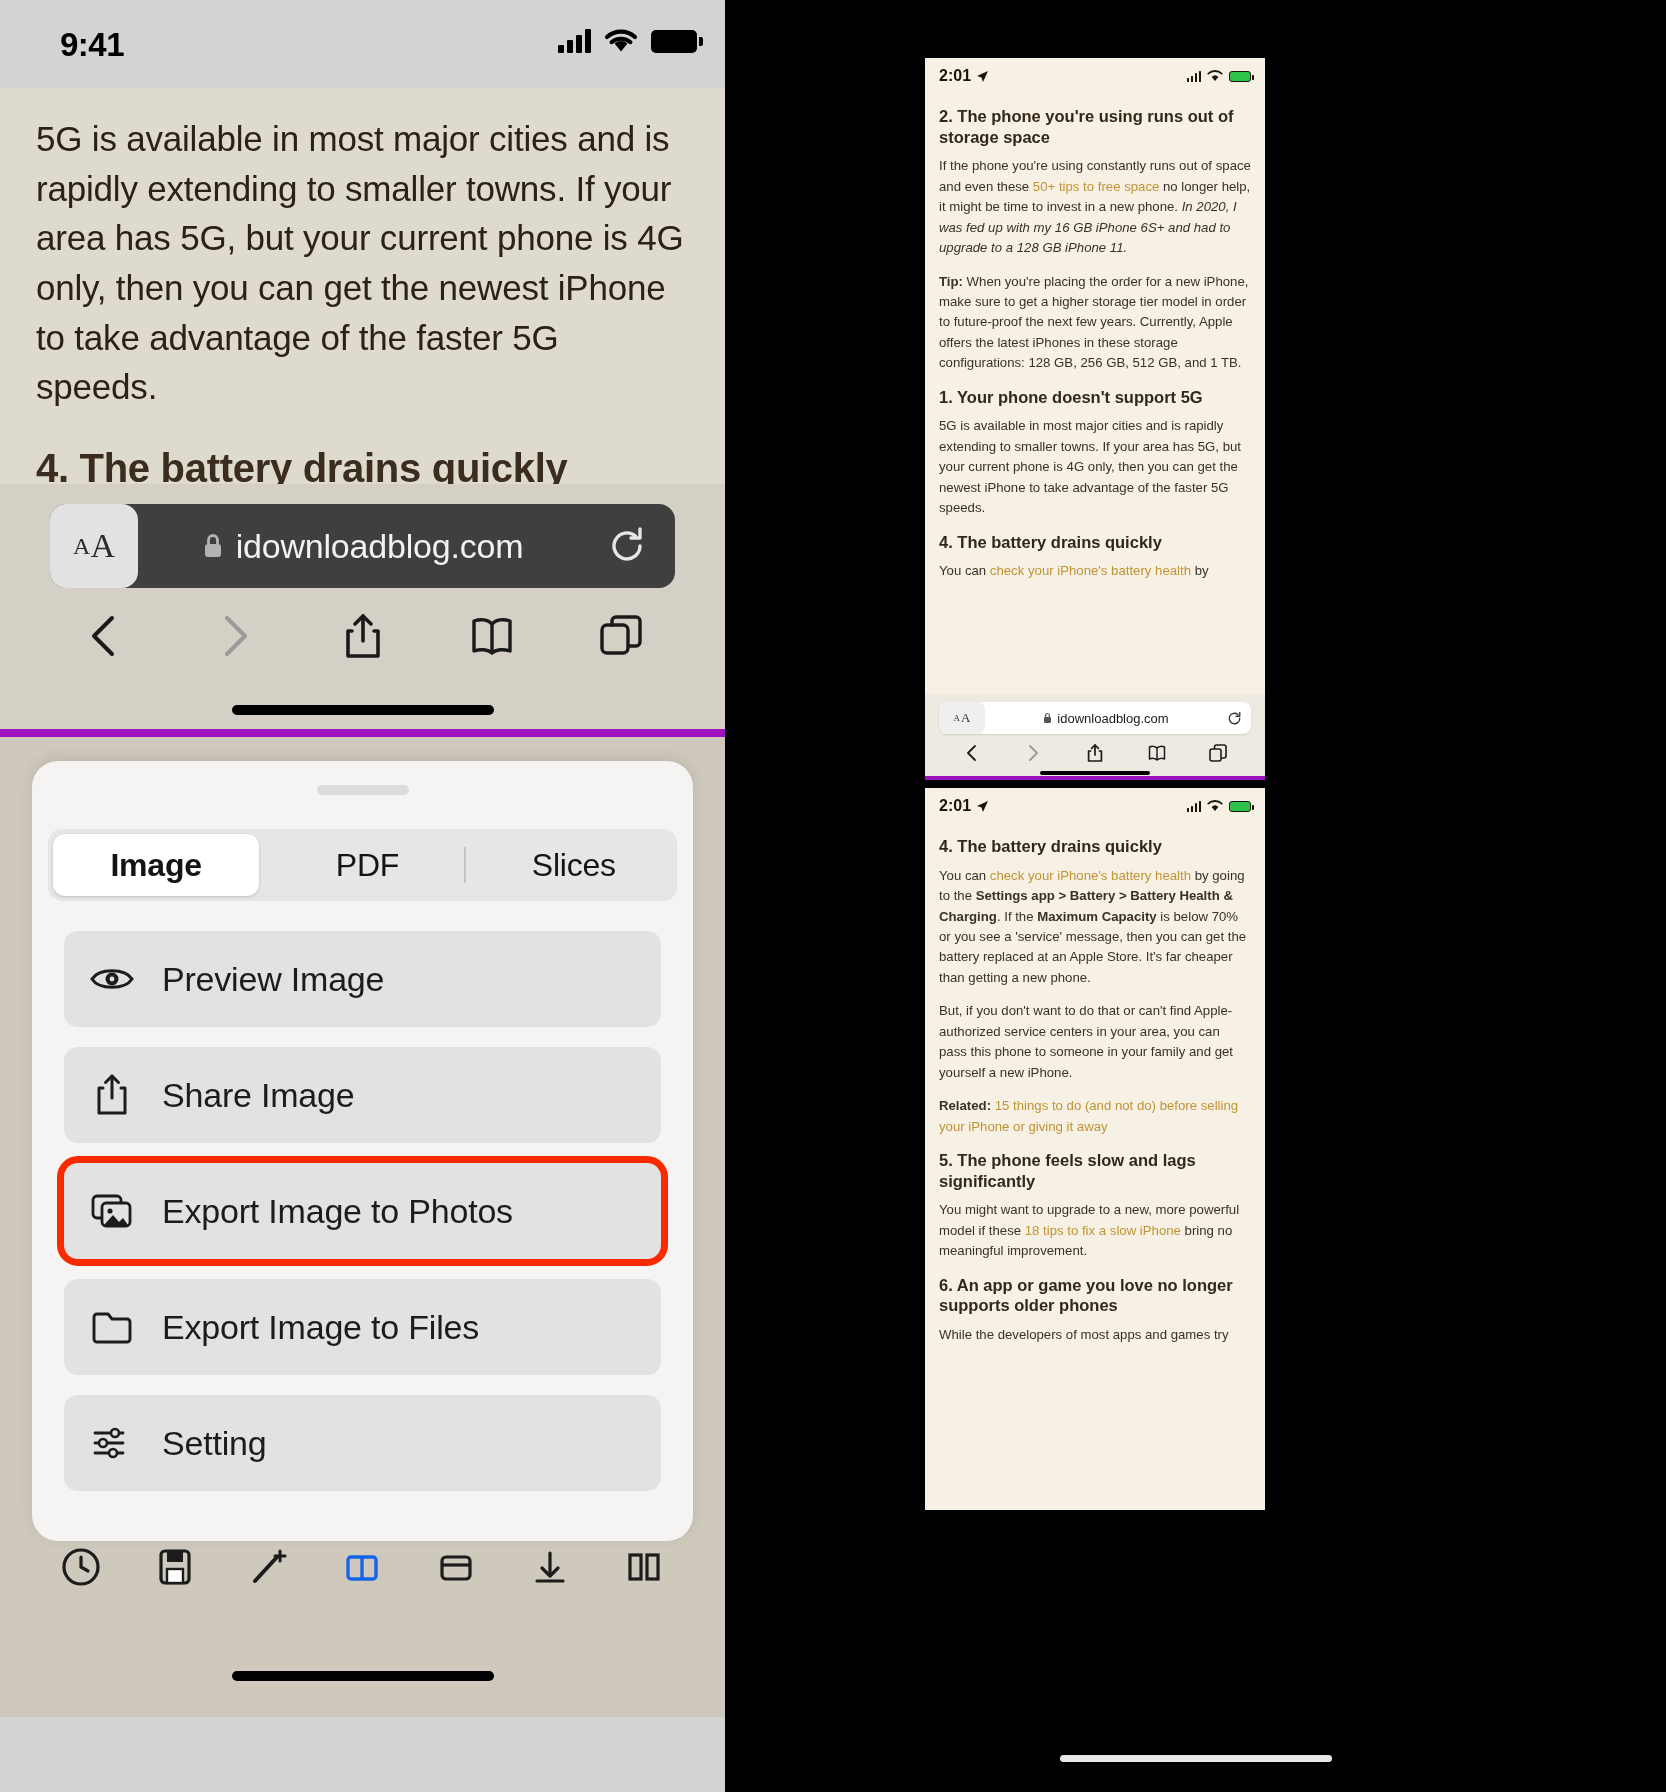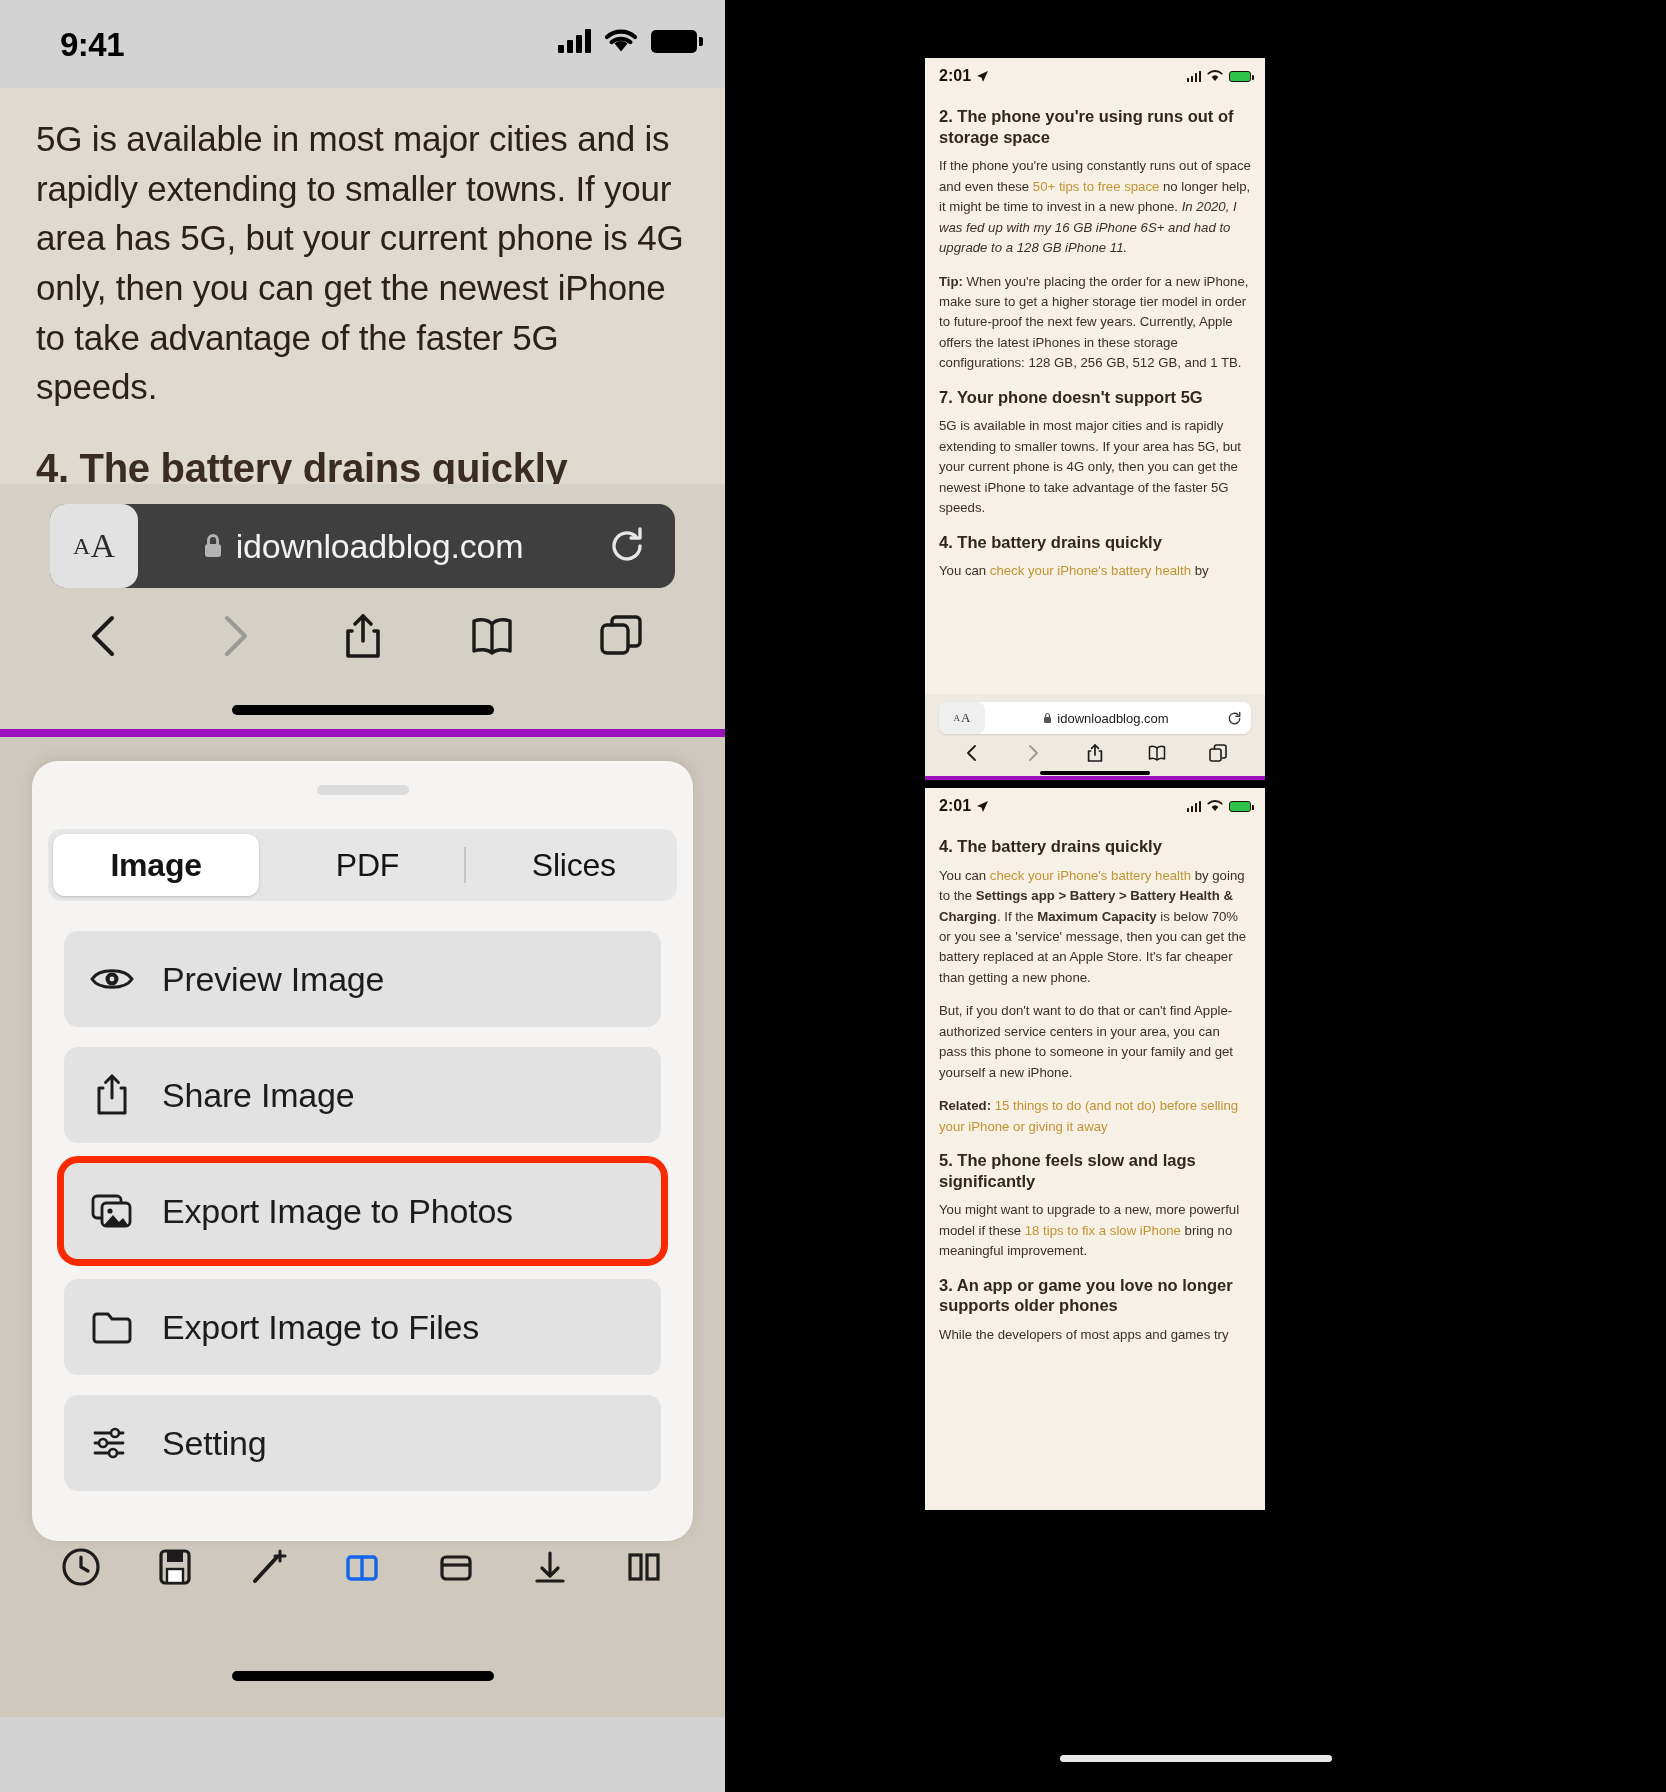--- a/index.html
+++ b/index.html
@@ -467,21 +467,21 @@
             <path d="M8 11 L4.6 6.9 a5 5 0 0 1 6.8 0 Z" fill="#1c1408"></path>
             <path d="M1.3 3.6 a10 10 0 0 1 13.4 0" stroke="#1c1408" stroke-width="1.8" fill="none" stroke-linecap="round"></path>
           </svg>
           <span class="mini-batt"></span>
         </span>
       </div>
       <div class="pbody">
         <div class="ph2">2. The phone you're using runs out of storage space</div>
         <div class="pp"><span>If the phone you're using constantly runs out of space and even these </span><span class="plink">50+ tips to free space</span><span> no longer help, it might be time to invest in a new phone. </span><span class="pit">In 2020, I was fed up with my 16 GB iPhone 6S+ and had to upgrade to a 128 GB iPhone 11.</span></div>
         <div class="pp"><span class="pb">Tip:</span><span> When you're placing the order for a new iPhone, make sure to get a higher storage tier model in order to future-proof the next few years. Currently, Apple offers the latest iPhones in these storage configurations: 128 GB, 256 GB, 512 GB, and 1 TB.</span></div>
-        <div class="ph2">7. Your phone doesn't support 5G</div>
+        <div class="ph2">1. Your phone doesn't support 5G</div>
         <div class="pp">5G is available in most major cities and is rapidly extending to smaller towns. If your area has 5G, but your current phone is 4G only, then you can get the newest iPhone to take advantage of the faster 5G speeds.</div>
         <div class="ph2">4. The battery drains quickly</div>
         <div class="pp"><span>You can </span><span class="plink">check your iPhone's battery health</span><span> by</span></div>
       </div>
 
       <div class="mini-chrome">
         <div class="mini-url">
           <span class="mini-aa">
               <span class="s">A</span>
               <span class="b">A</span>
@@ -546,21 +546,21 @@
           <span class="mini-batt"></span>
         </span>
       </div>
       <div class="pbody">
         <div class="ph2">4. The battery drains quickly</div>
         <div class="pp"><span>You can </span><span class="plink">check your iPhone's battery health</span><span> by going to the </span><span class="pb">Settings app &gt; Battery &gt; Battery Health &amp; Charging</span><span>. If the </span><span class="pb">Maximum Capacity</span><span> is below 70% or you see a 'service' message, then you can get the battery replaced at an Apple Store. It's far cheaper than getting a new phone.</span></div>
         <div class="pp">But, if you don't want to do that or can't find Apple-authorized service centers in your area, you can pass this phone to someone in your family and get yourself a new iPhone.</div>
         <div class="pp"><span class="pb">Related:</span> <span class="plink">15 things to do (and not do) before selling your iPhone or giving it away</span></div>
         <div class="ph2">5. The phone feels slow and lags significantly</div>
         <div class="pp"><span>You might want to upgrade to a new, more powerful model if these </span><span class="plink">18 tips to fix a slow iPhone</span><span> bring no meaningful improvement.</span></div>
-        <div class="ph2">3. An app or game you love no longer supports older phones</div>
+        <div class="ph2">6. An app or game you love no longer supports older phones</div>
         <div class="pp">While the developers of most apps and games try</div>
       </div>
       <div class="fade-bottom"></div>
     </div>
 
     <div class="rb-home"></div>
   </div>
 
 </div>
 

